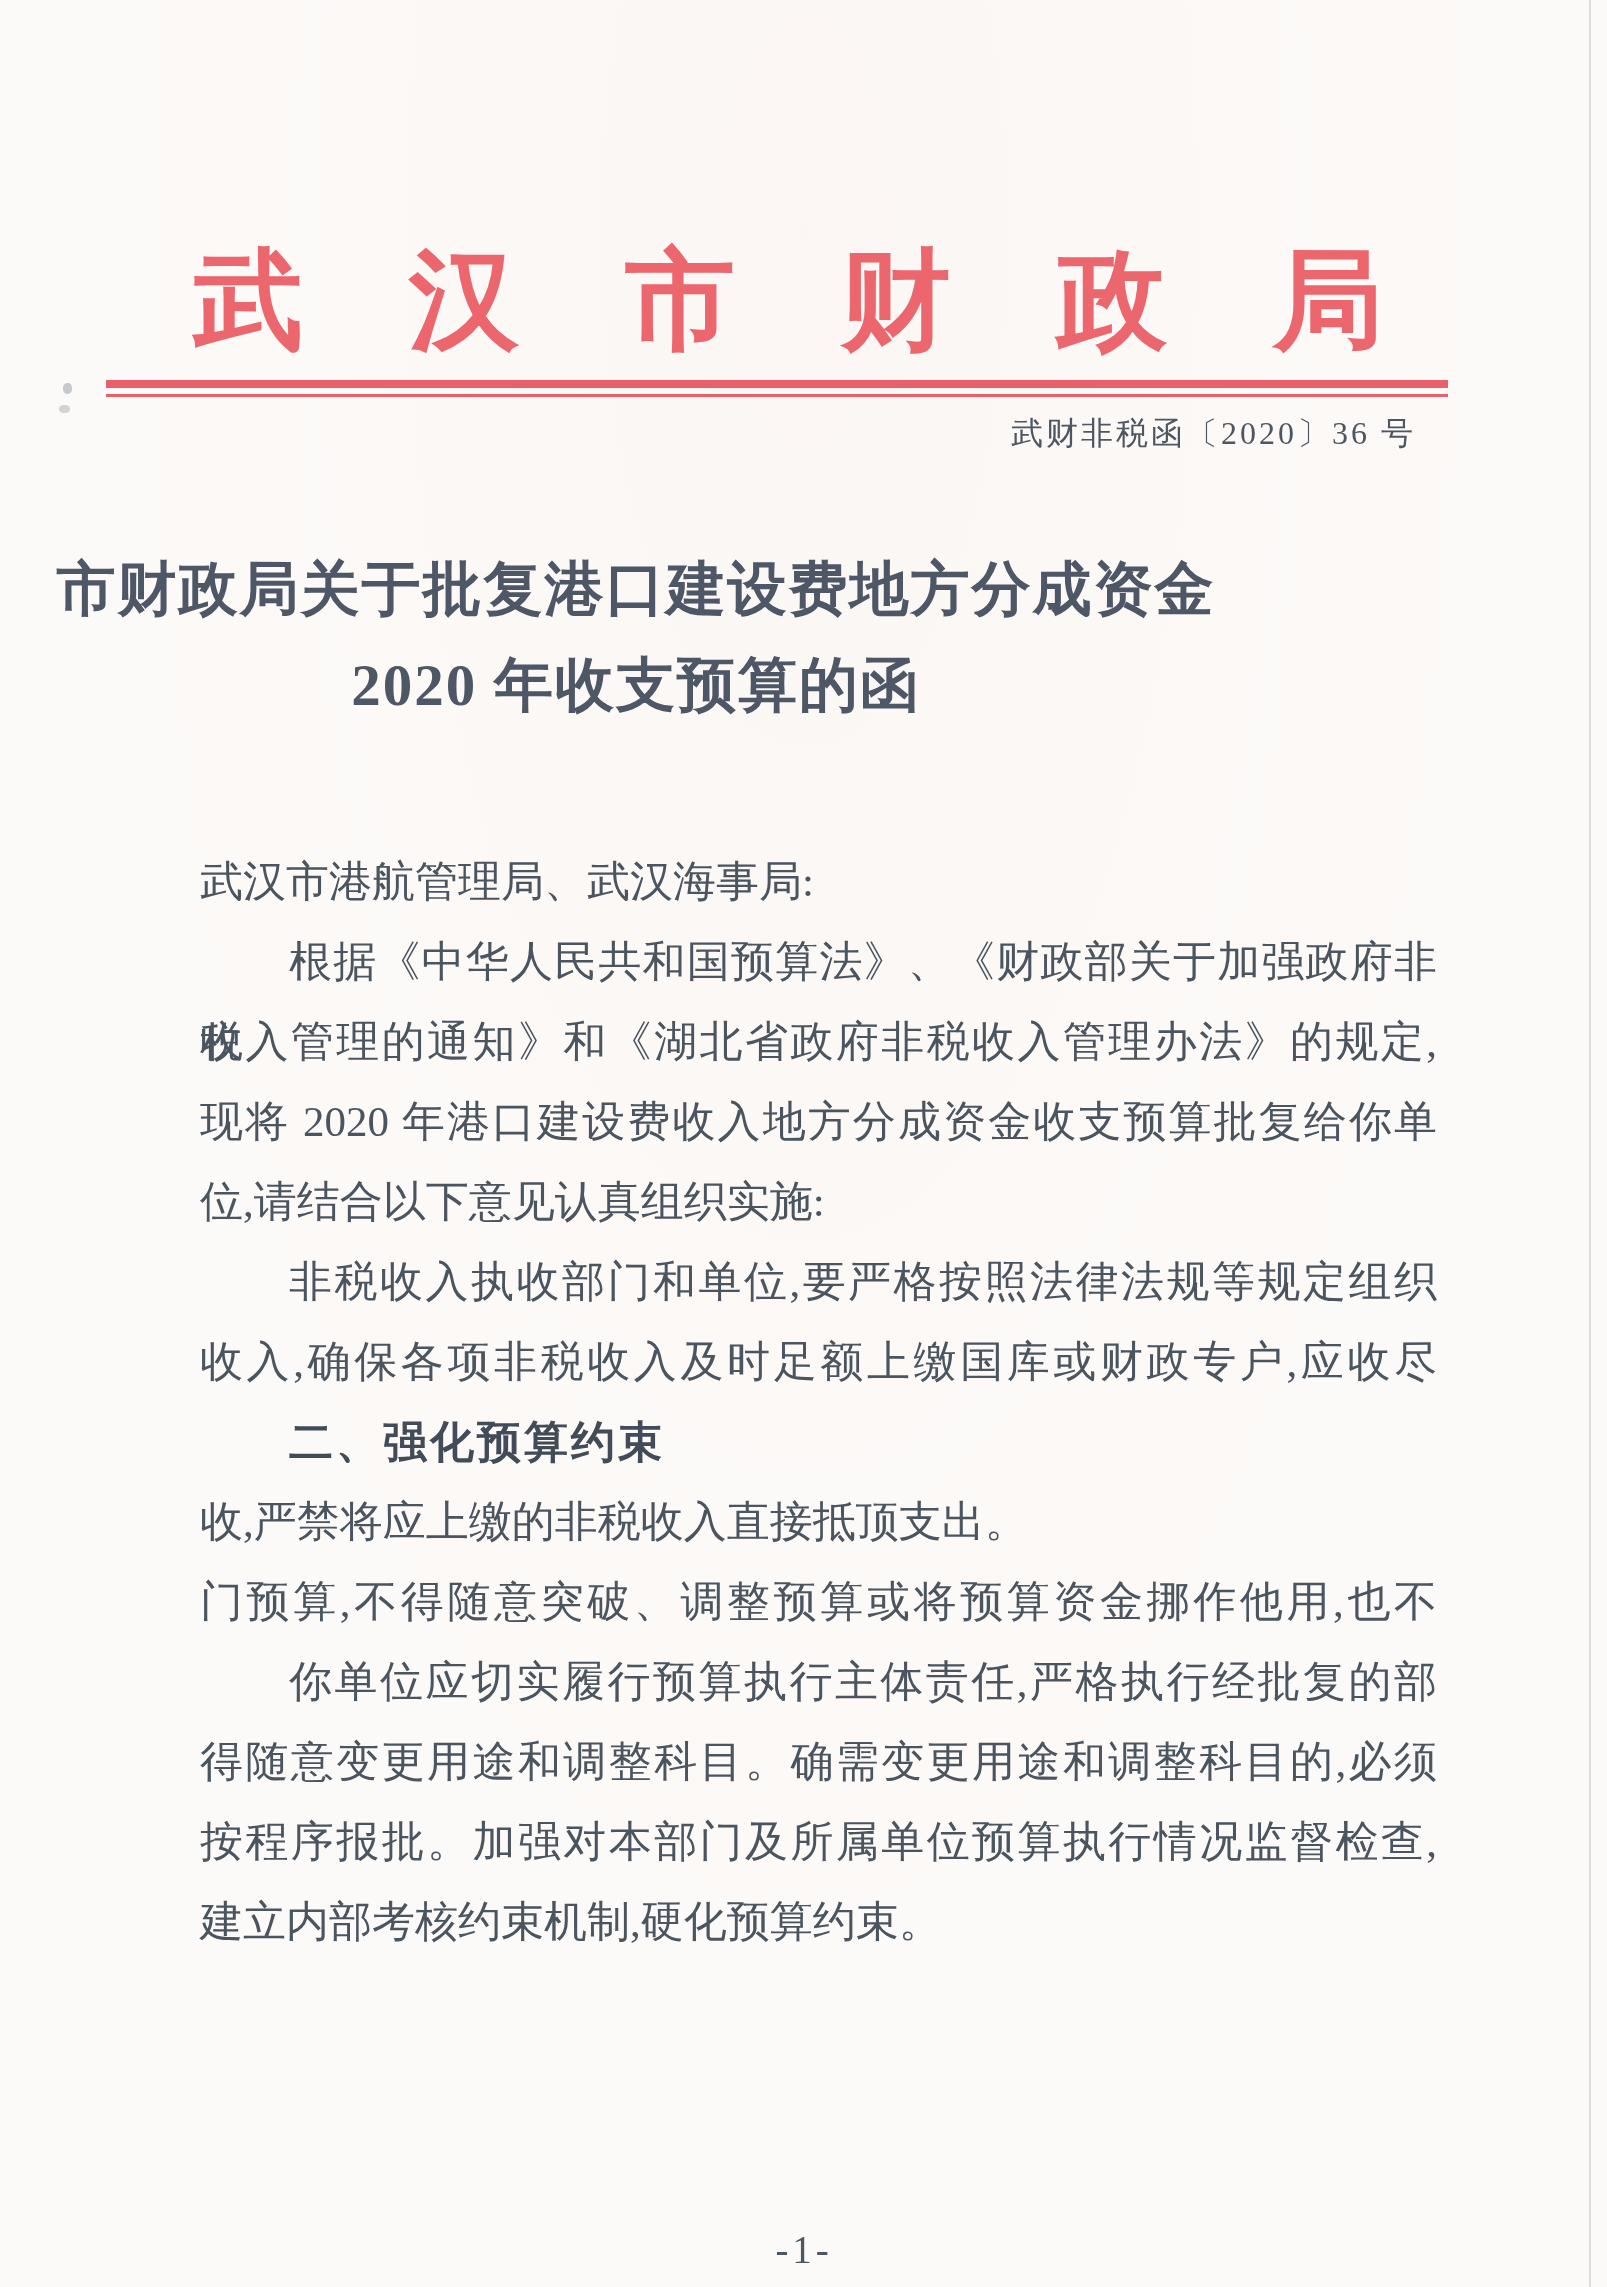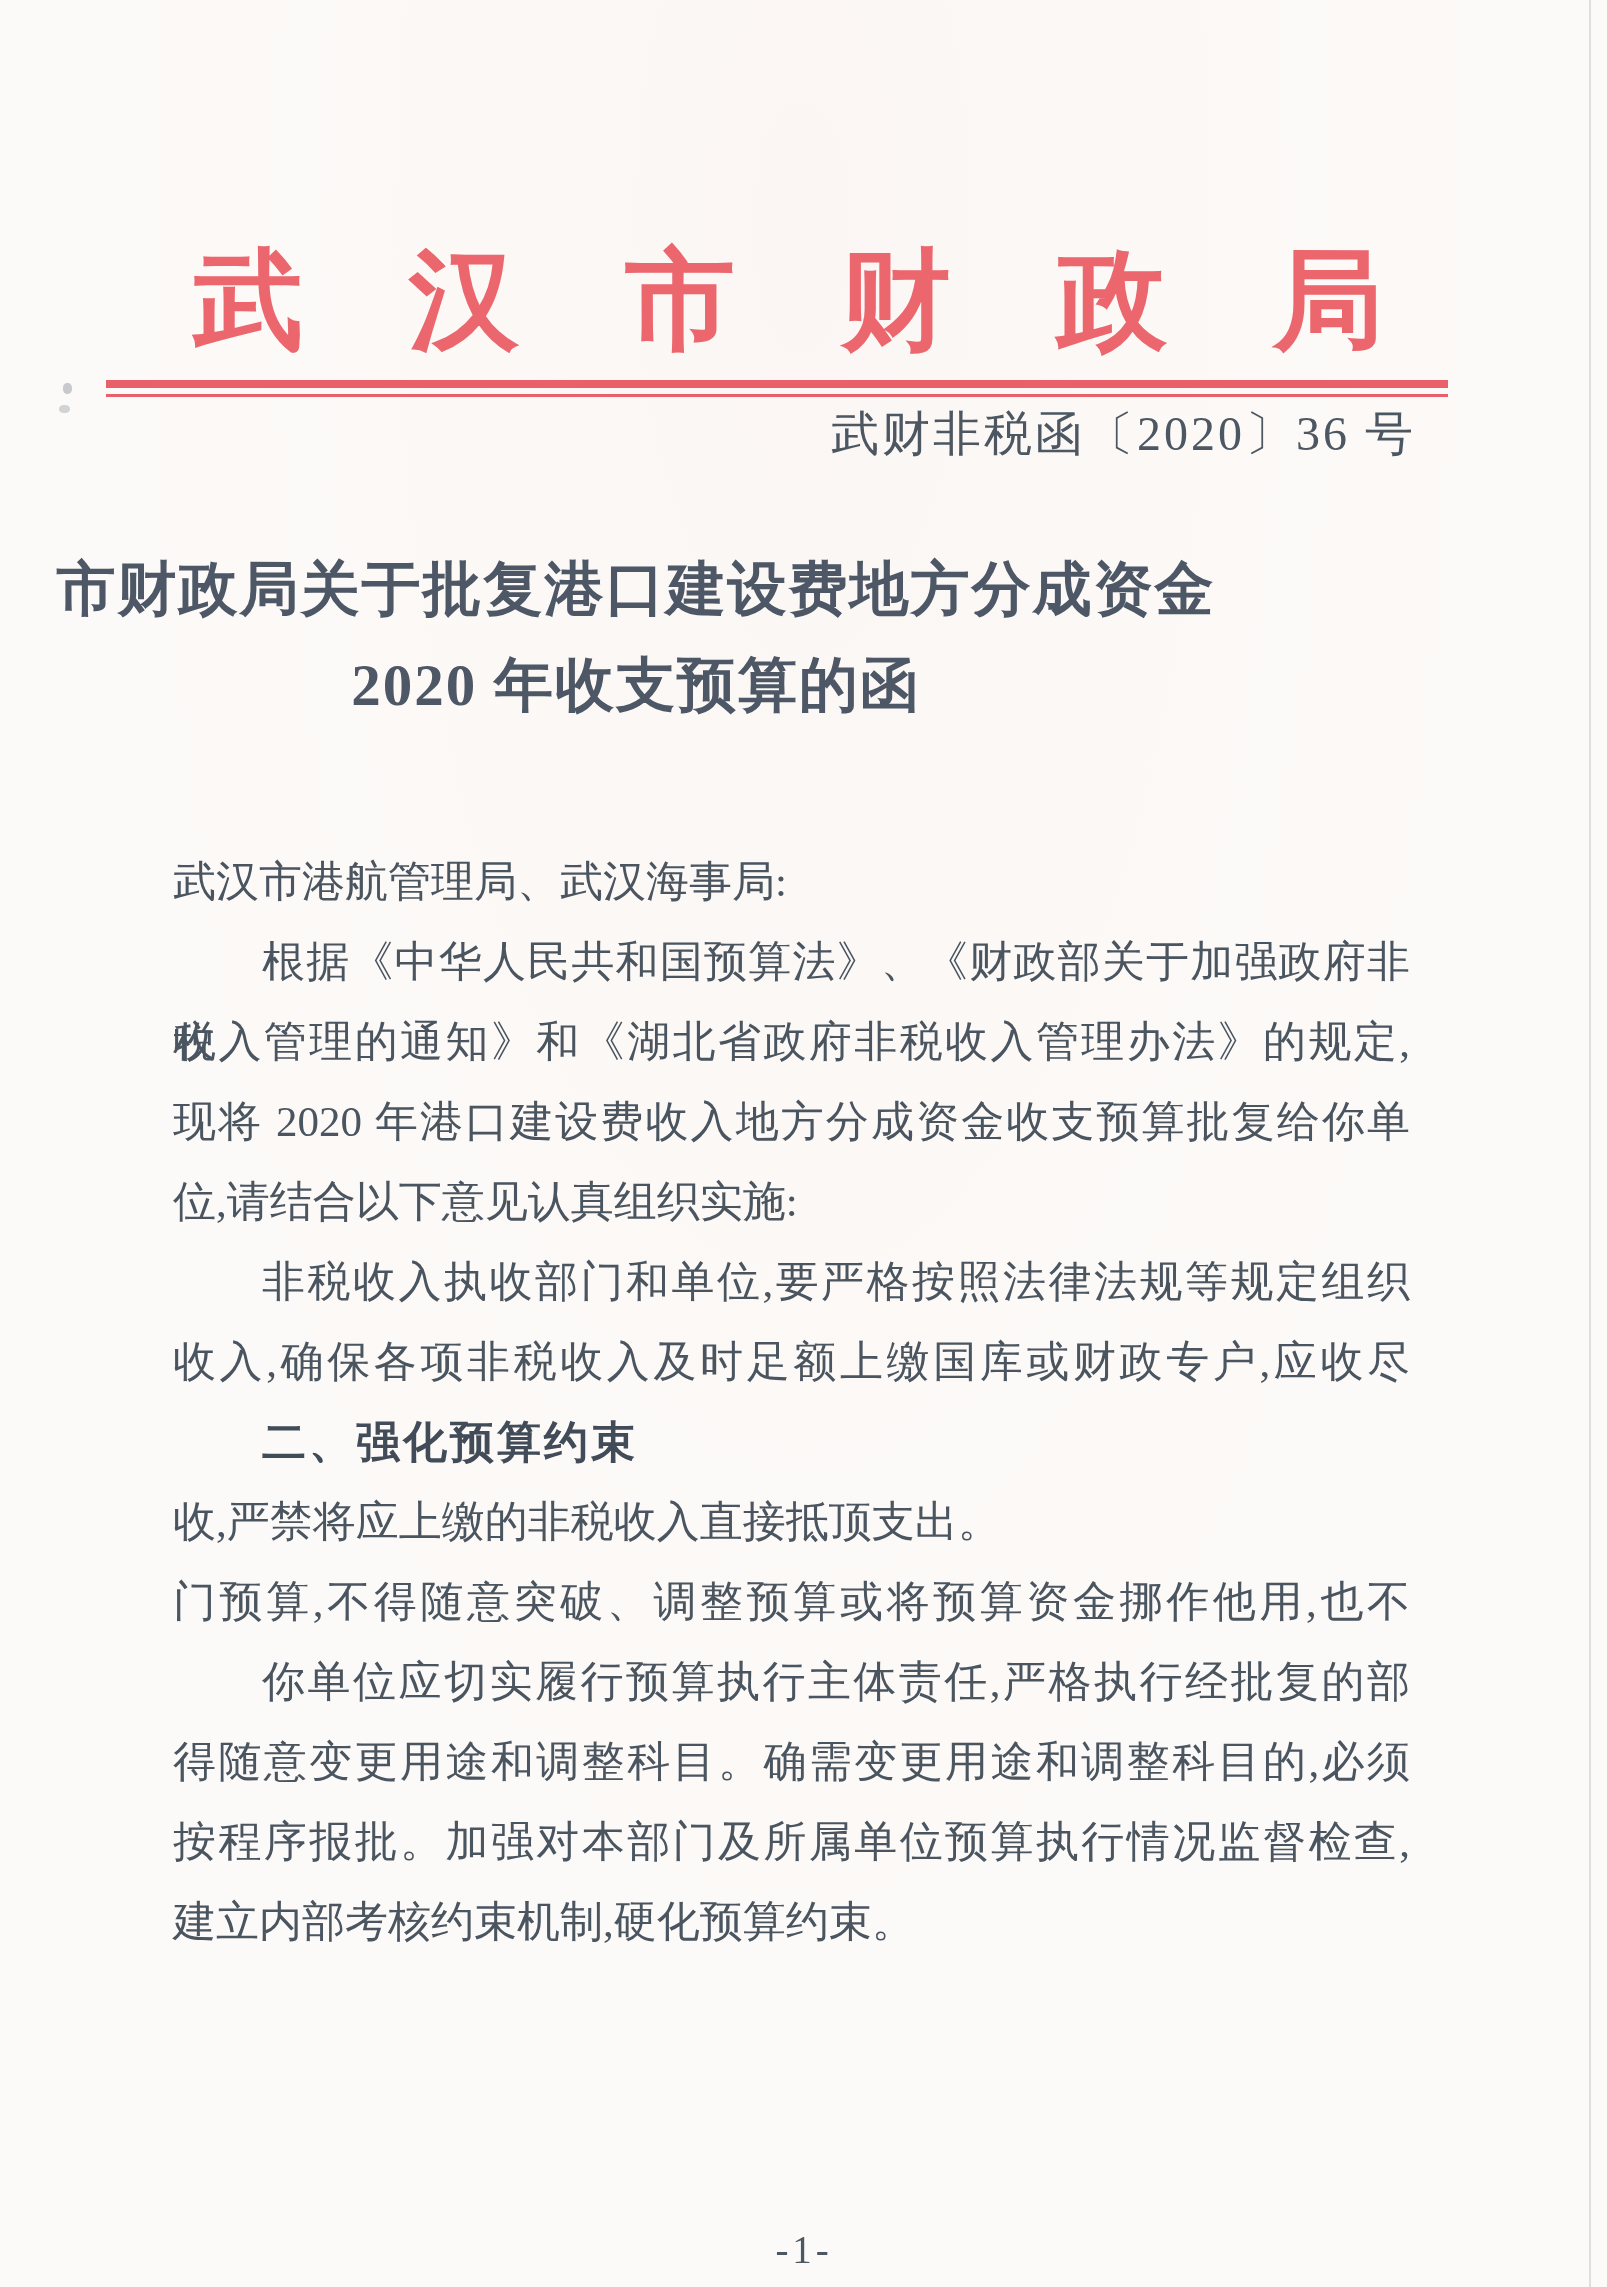--- a/index.html
+++ b/index.html
@@ -21,32 +21,32 @@
     display:flex;justify-content:space-between;align-items:center;
     font-size:110px;font-weight:700;color:#ec666d;
     font-family:"Liberation Serif","DejaVu Serif",serif;
     line-height:1;
   }
   .rule-thick{position:absolute;left:106px;top:380px;width:1342px;height:7.9px;background:#e9606a;}
   .rule-thin{position:absolute;left:106px;top:394px;width:1342px;height:3px;background:#e9606a;}
   
   .doc-number{
     position:absolute;left:0;top:406px;width:1416px;
-    text-align:right;font-size:48px;line-height:55px;
+    text-align:right;font-size:32px;line-height:55px;
     color:#4c5762;letter-spacing:3px;
   }
   
   .doc-title{
     position:absolute;left:0;top:541px;width:1272px;
     text-align:center;color:#4d5765;
     font-size:59px;font-weight:700;line-height:96px;letter-spacing:2px;
   }
   
   .body-text{
-    position:absolute;left:173px;top:842px;width:1237px;
+    position:absolute;left:200px;top:842px;width:1237px;
     color:#4a5560;font-size:43px;
   }
   .line{
     height:80px;line-height:80px;
     text-align:left;
   }
   .fill{text-align:justify;text-align-last:justify;}
   .ind{text-indent:89px;}
   .head{
     font-family:"Liberation Sans","DejaVu Sans",sans-serif;

